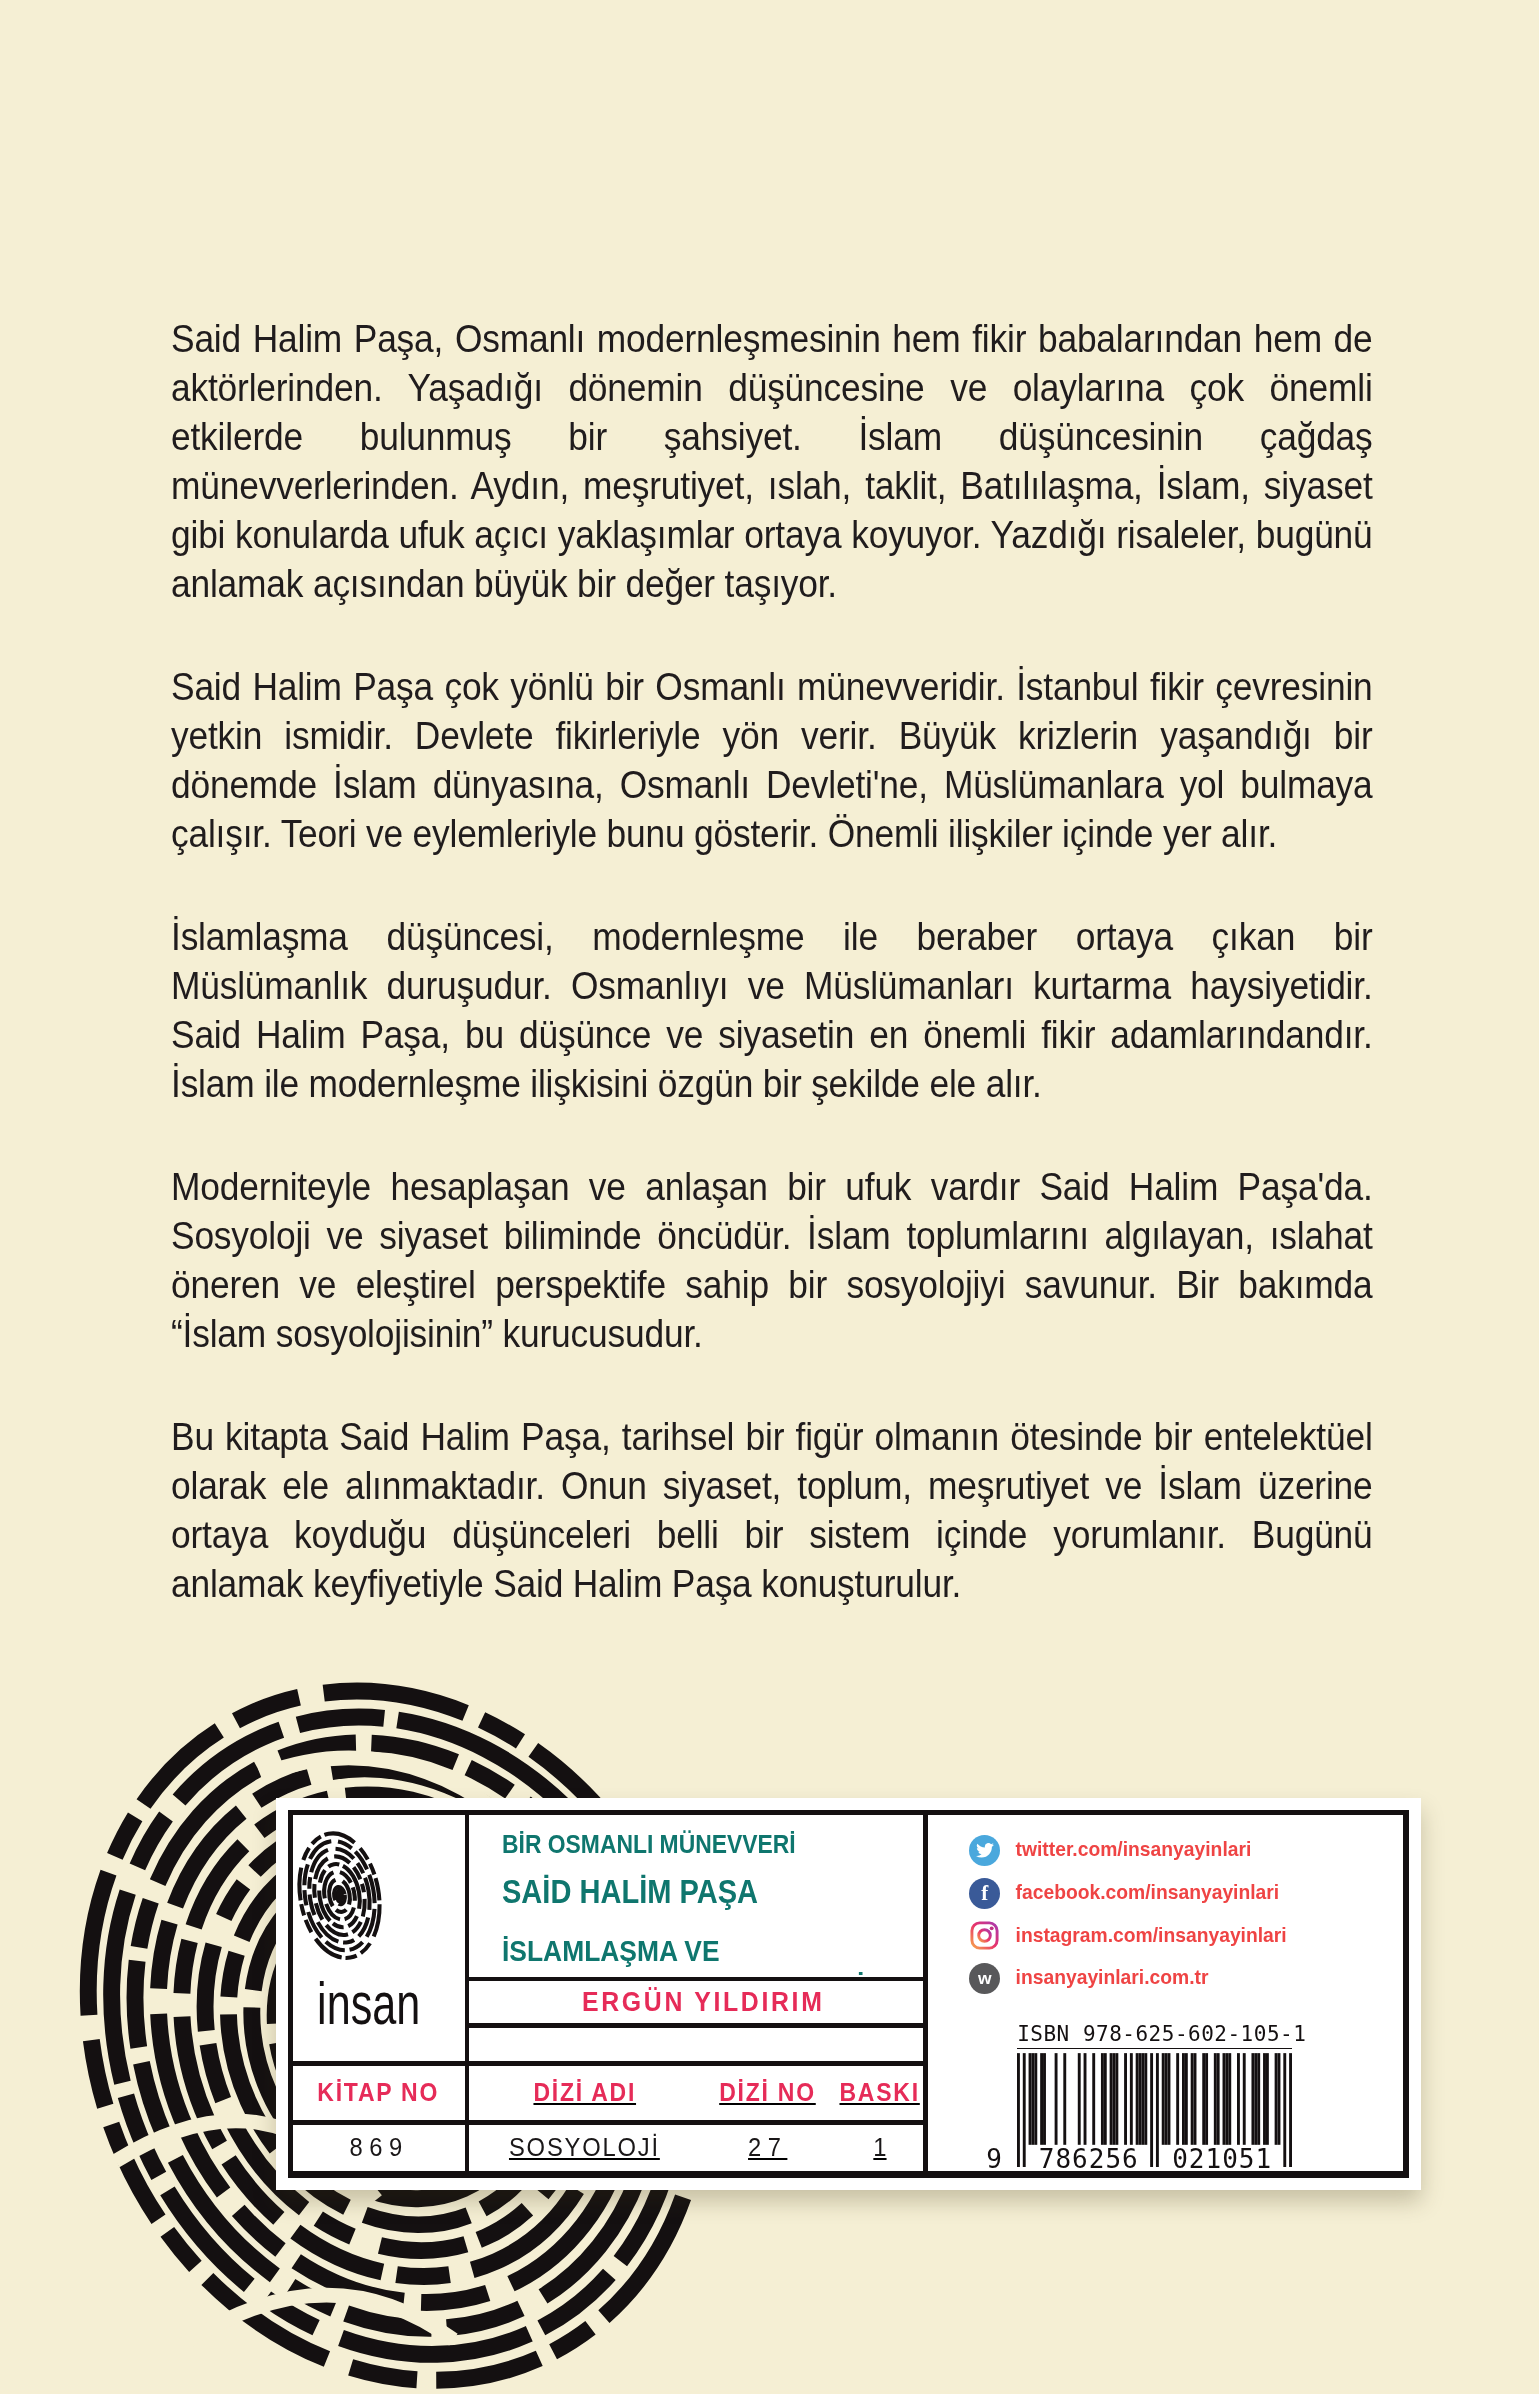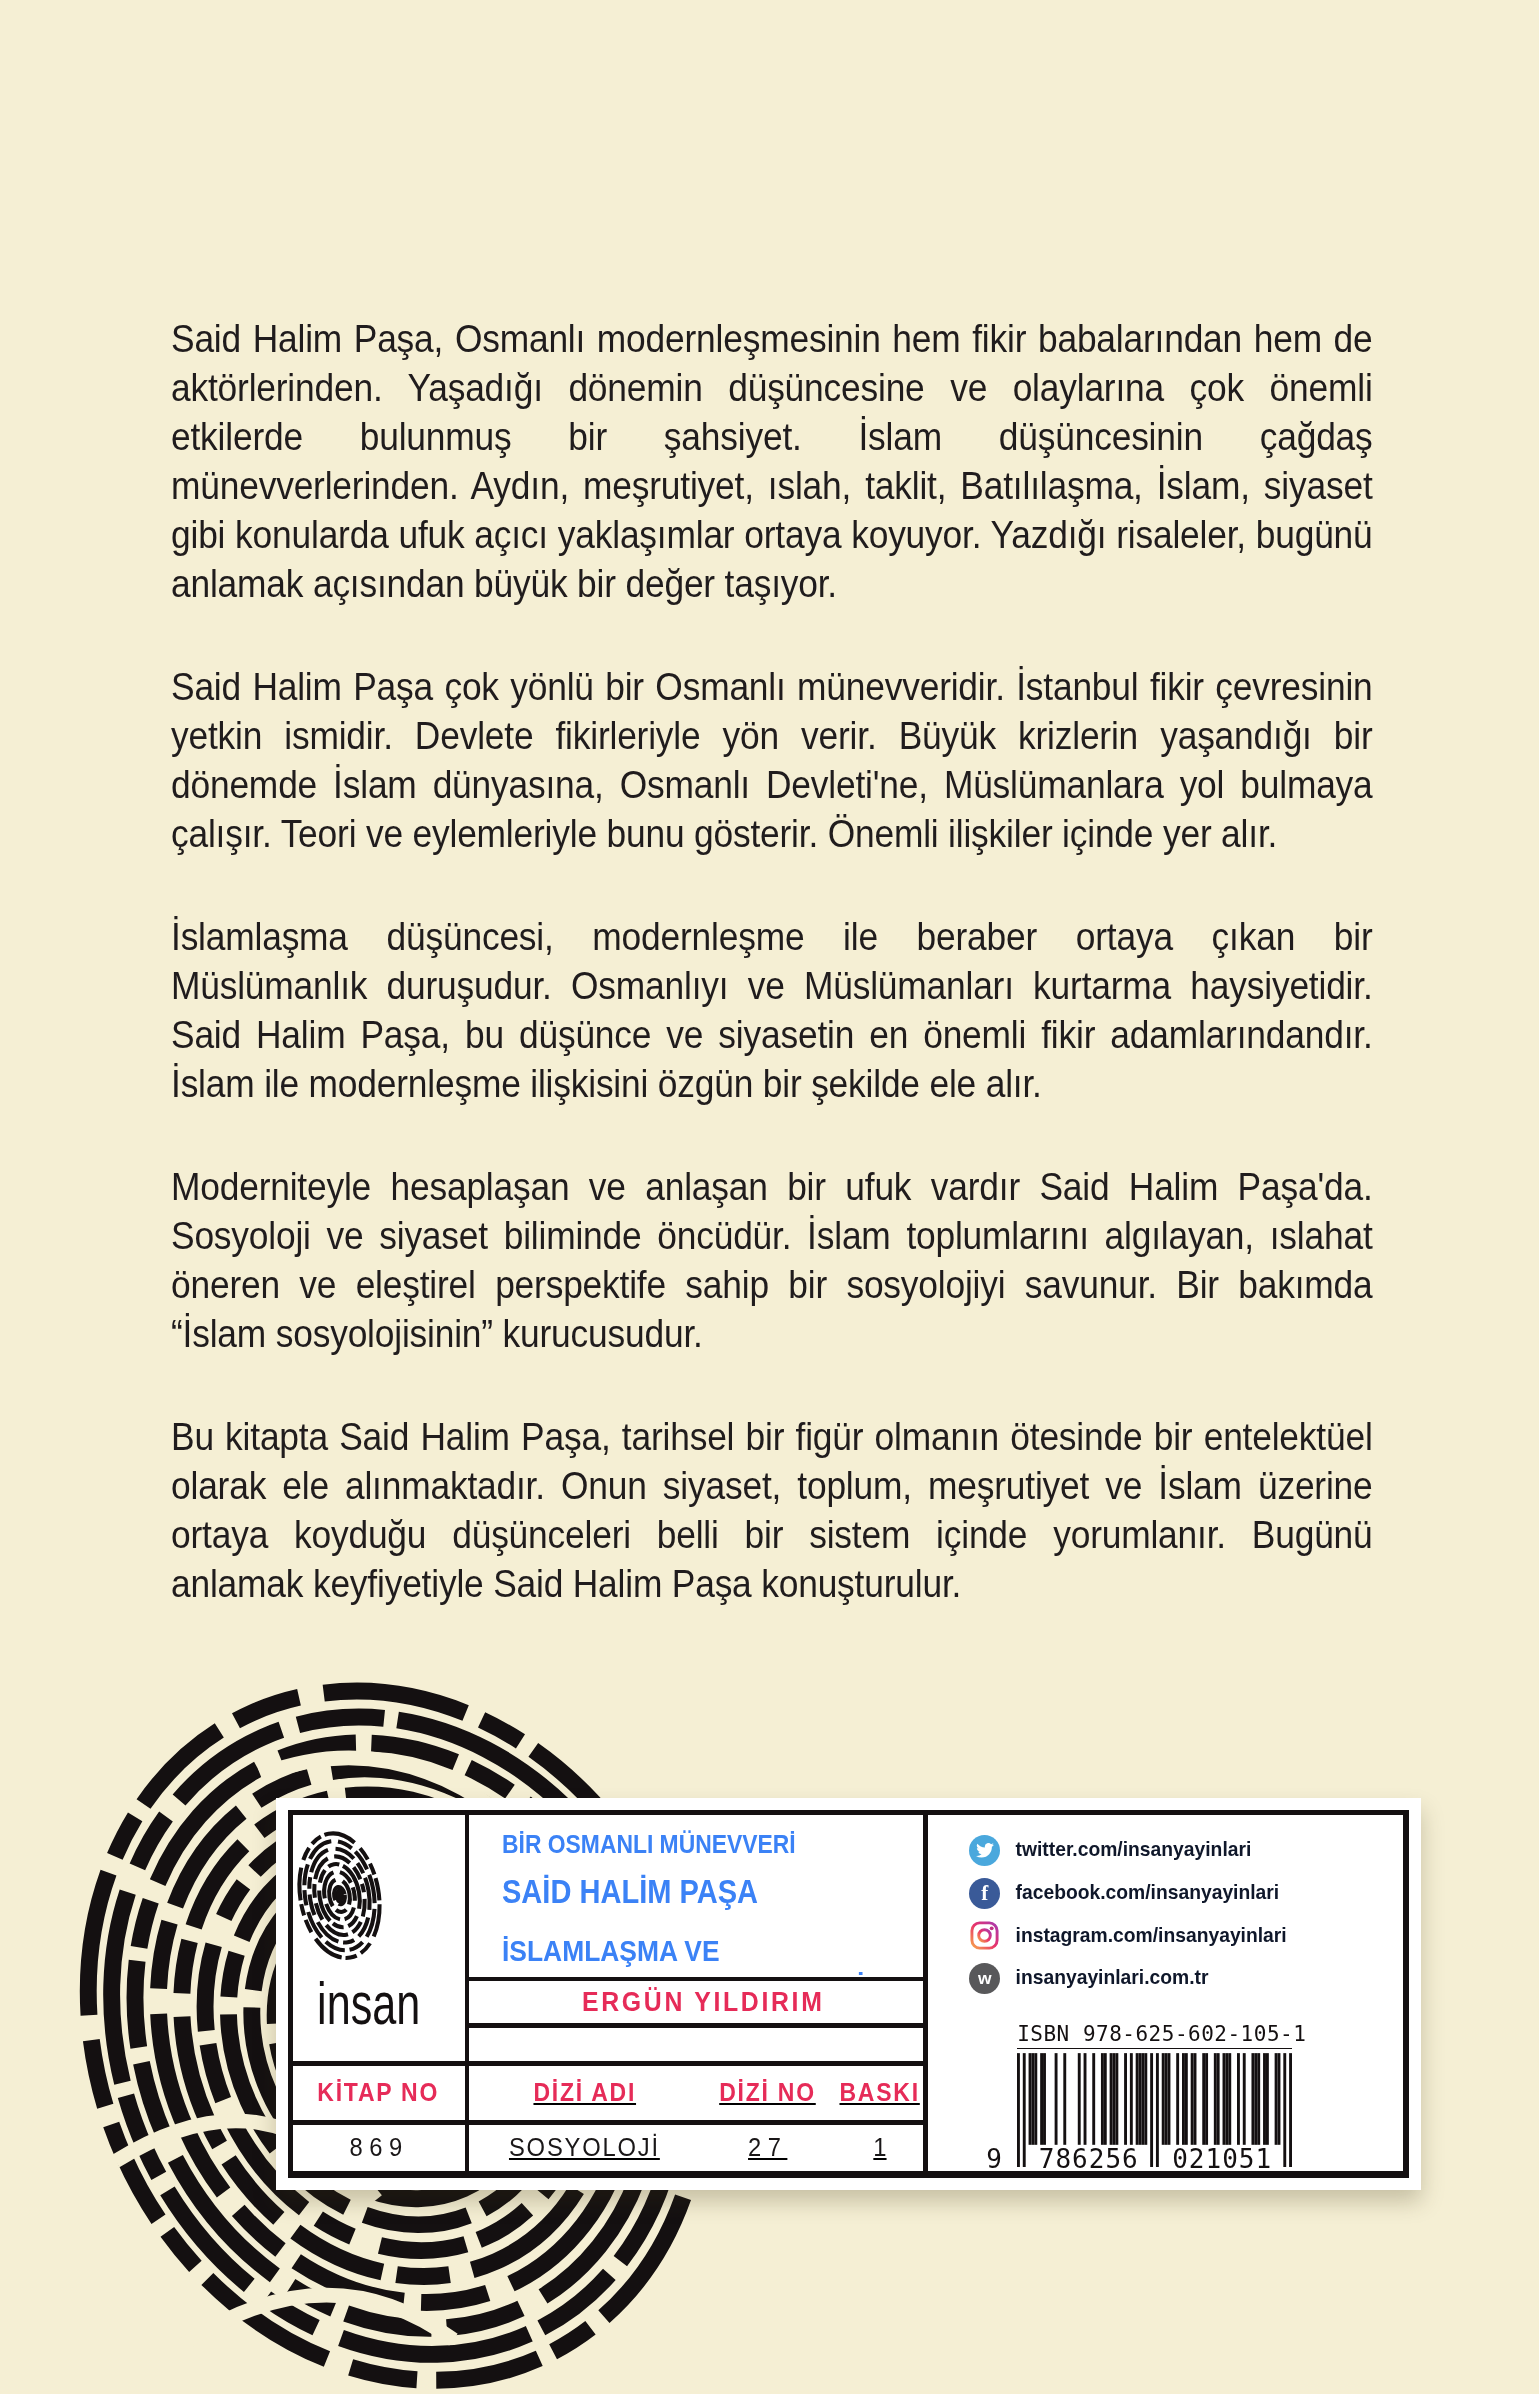--- a/index.html
+++ b/index.html
@@ -40,36 +40,36 @@
   .cell-author{grid-column:2; grid-row:2; display:flex; align-items:center; padding-left:35px; box-sizing:border-box;justify-content:center;}
   .cell-empty{grid-column:2; grid-row:3;}
   .cell-right{grid-column:3; grid-row:1 / span 5; padding:19.3px 0 0 41px; box-sizing:border-box;}
   .cell-h-kitap{grid-column:1; grid-row:4;}
   .cell-v-kitap{grid-column:1; grid-row:5;}
   .subgrid{display:grid; grid-template-columns:230px 127px 87px; gap:4.8px; background:#141011; padding:0;}
   .subgrid > div{background:#fff;text-decoration:underline;}
   .hcell,.vcell{display:flex; align-items:center; justify-content:center;}
   .hcell span{font-weight:bold; font-size:25px; color:#e62b58; letter-spacing:1.9px; display:inline-block; transform:scaleX(.92); white-space:nowrap;}
   .vcell span{font-size:25px; color:#1a1718; letter-spacing:6.8px; display:inline-block; transform:scaleX(.95); white-space:nowrap;}
-  .title-line{display:block; font-weight:bold; color:#3b82f6; white-space:nowrap;}
+  .title-line{display:block; font-weight:bold; color:#0f766e; white-space:nowrap;}
   .title-line > span{display:inline-block; transform:scaleX(.88); transform-origin:left center;}
   .t-series{font-size:26px; line-height:33px; margin-bottom:7.7px;}
   .t-main{font-size:33px; line-height:46px; margin-bottom:18px;}
   .t-sub{font-size:30px; line-height:36px;}
   .author-name{font-weight:bold; font-size:27px; color:#e62b58; letter-spacing:2.9px; display:inline-block; transform:scaleX(.92); transform-origin:left center; white-space:nowrap;}
   .wordmark{
     font-size:60px; color:#141011; letter-spacing:0;
     transform:scaleX(.72); transform-origin:center top;
     margin-top:1.9px; line-height:58px; font-weight:400;
   }
   
   .social-row{display:flex; align-items:center; margin-bottom:9.7px; height:33px;}
   .social-icon{width:31px; height:31px; margin-right:15.4px; flex:0 0 31px; display:flex; align-items:center; justify-content:center;}
   .icon-circle{width:31px; height:31px; border-radius:50%; display:flex; align-items:center; justify-content:center;}
-  .social-label{font-size:19.3px; font-weight:bold; color:#0f172a; letter-spacing:0; white-space:nowrap;}
+  .social-label{font-size:19.3px; font-weight:bold; color:#ef4444; letter-spacing:0; white-space:nowrap;}
   .fb-f{color:#fff; font-size:21px; font-weight:bold; font-family:"Liberation Serif", serif; line-height:31px;}
   .w-w{color:#fff; font-size:17.4px; font-weight:bold; line-height:31px;}
   
   .barcode-wrap{position:relative; margin-top:27px; margin-left:48px; width:275px;}
   .isbn-label{
     font-family:"DejaVu Sans Mono", monospace; font-size:21px; color:#141011;
     letter-spacing:0.5px; border-bottom:1.9px solid #141011;
     padding-bottom:1.9px; margin-bottom:3.9px; white-space:nowrap; display:block; width:275px;
     box-sizing:border-box; text-align:center;
   }

